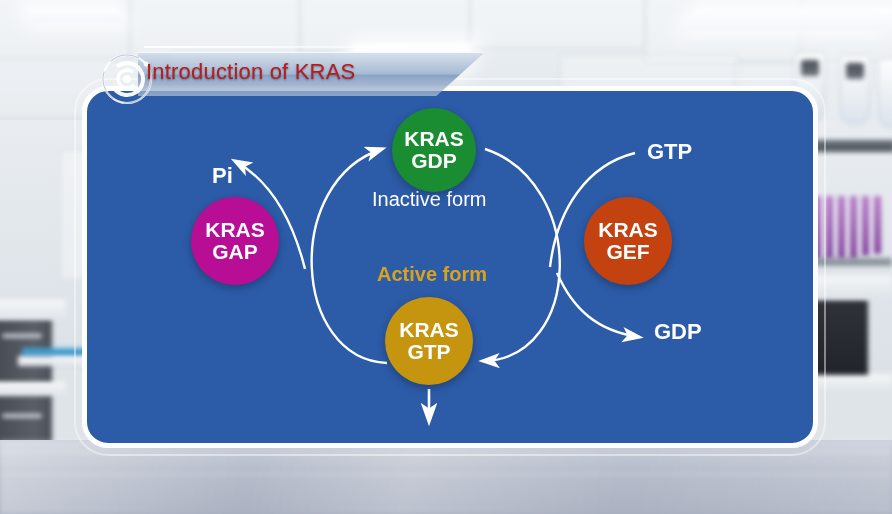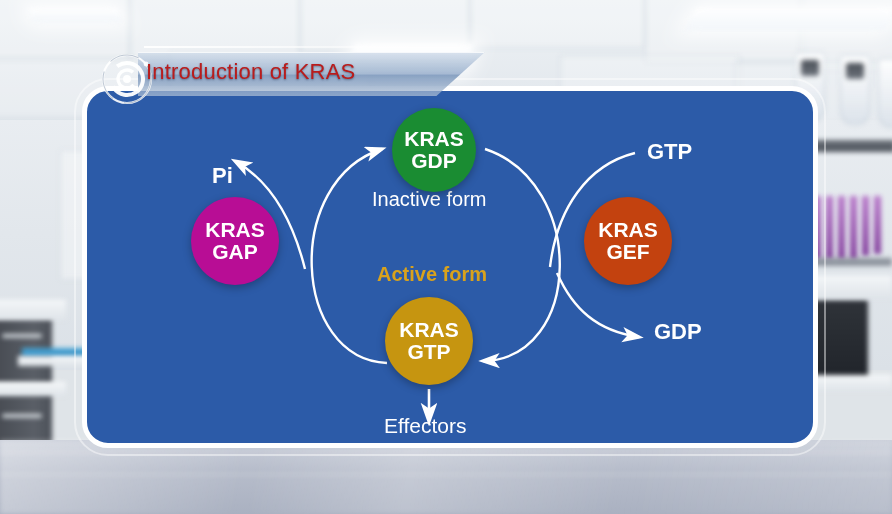--- a/index.html
+++ b/index.html
@@ -287,15 +287,14 @@
     <div class="node n-gtp">
       <span>KRAS</span>
       <span>GTP</span>
     </div>
 
     <div class="lbl lbl-active">Active form</div>
     <div class="lbl lbl-inactive">Inactive form</div>
     <div class="lbl lbl-pi">Pi</div>
     <div class="lbl lbl-gtp">GTP</div>
     <div class="lbl lbl-gdp">GDP</div>
-    <div class="lbl lbl-eff">Effectors</div>
   </div>
 </div>
 
 </body></html>

